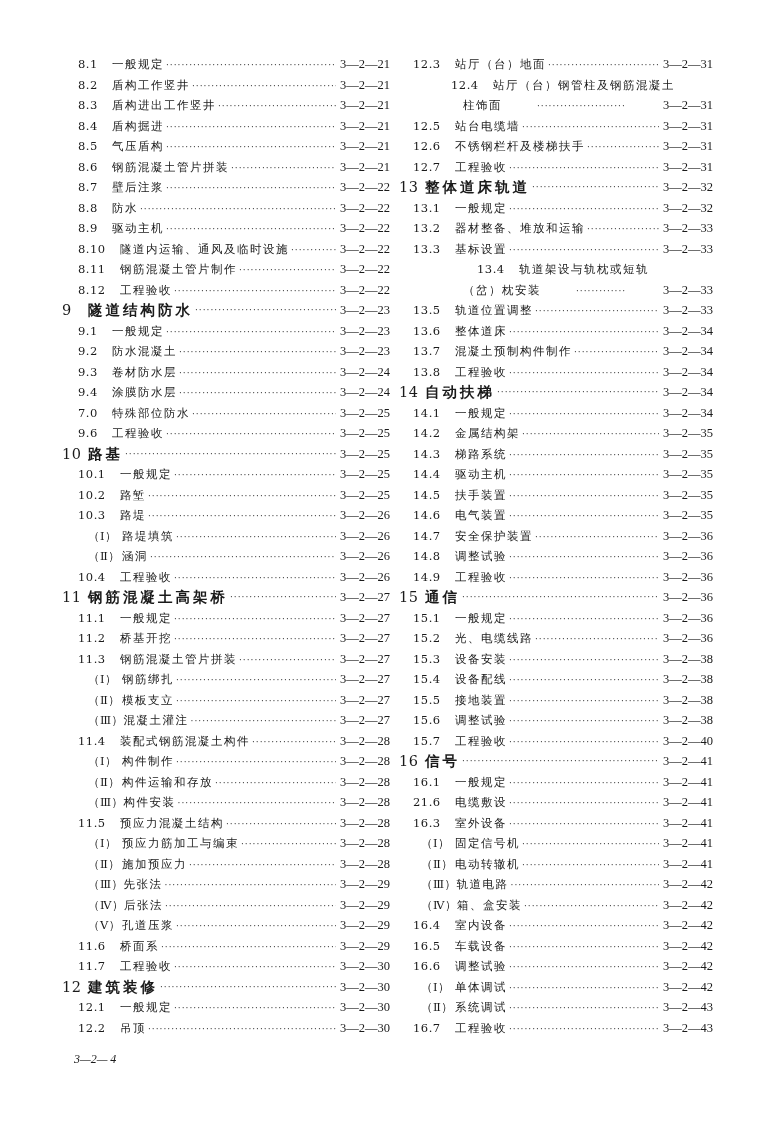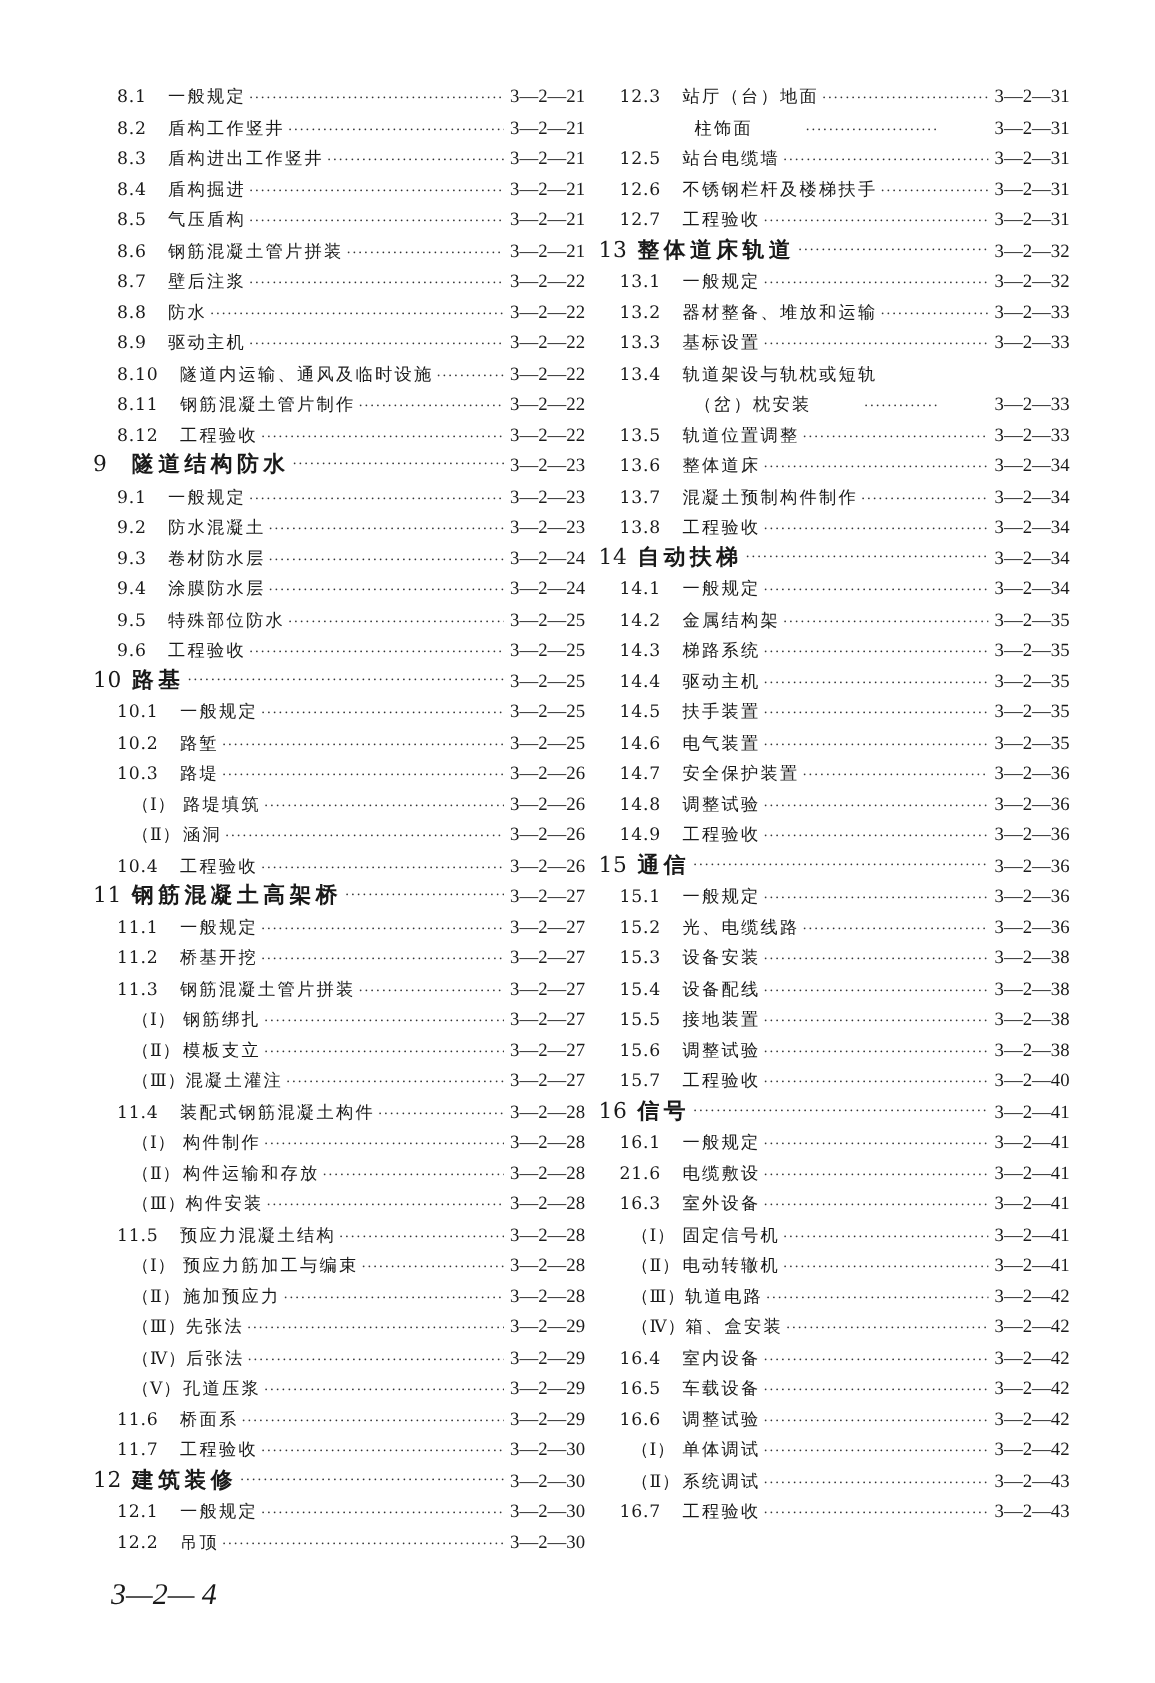--- a/index.html
+++ b/index.html
@@ -7,34 +7,34 @@
          font-family: "DejaVu Serif", "Liberation Serif", serif; color: #1a1a1a; }
   .col { position: absolute; top: 38px; margin-top: 16px; }
   .col-left { left: 62px; width: 328px; }
   .col-right { left: 399px; width: 314px; }
   .row { position: relative; height: 20.5px; line-height: 20.5px; font-size: 11.5px;
          display: flex; align-items: baseline; white-space: nowrap; }
   .row.chapter { font-size: 14.5px; align-items: center; }
   .row.lvl1 { padding-left: 16px; }
   .row.lvl2 { padding-left: 26px; }
   .row.cont { padding-left: 66px; }
-  .col-right .row.lvl1 { padding-left: 14px; }
+  .col-right .row.lvl1 { padding-left: 14px; justify-content: center; }
   .col-right .row.lvl2 { padding-left: 22px; }
   .col-right .row.cont { padding-left: 64px; gap: 33px; }
   .num { display: inline-block; min-width: 34px; letter-spacing: 0.5px; }
   .row.chapter .num { min-width: 26px; }
   .row.lvl1 .num.wide { min-width: 42px; }
   .title { letter-spacing: 1.5px; }
   .row.chapter .title { letter-spacing: 3px; font-weight: bold; }
   .dots { flex: 1; overflow: hidden; margin: 0 4px 0 2px; color: #333;
           letter-spacing: 1px; font-size: 9px; }
   .dots::before { content: "··························································································"; }
   .page { flex: none; font-family: "Liberation Serif", serif; font-size: 12.5px; }
   .footer { position: absolute; left: 74px; top: 1052px; font-style: italic;
-            font-family: "Liberation Serif", serif; font-size: 20px; color: #1a1a1a; }
+            font-family: "Liberation Serif", serif; font-size: 12px; color: #1a1a1a; }
 </style>
 </head>
 <body>
 
 <div class="col col-left" id="col-left">
     <div class="row lvl1">
       <span class="num">8.1</span>
       <span class="title">一般规定</span>
       <span class="dots"></span>
       <span class="page">3—2—21</span>
@@ -129,21 +129,21 @@
       <span class="dots"></span>
       <span class="page">3—2—24</span>
     </div>
     <div class="row lvl1">
       <span class="num">9.4</span>
       <span class="title">涂膜防水层</span>
       <span class="dots"></span>
       <span class="page">3—2—24</span>
     </div>
     <div class="row lvl1">
-      <span class="num">9.5</span>
+      <span class="num">7.0</span>
       <span class="title">特殊部位防水</span>
       <span class="dots"></span>
       <span class="page">3—2—25</span>
     </div>
     <div class="row lvl1">
       <span class="num">9.6</span>
       <span class="title">工程验收</span>
       <span class="dots"></span>
       <span class="page">3—2—25</span>
     </div>
@@ -321,20 +321,24 @@
       <span class="dots"></span>
       <span class="page">3—2—30</span>
     </div>
   </div>
 <div class="col col-right" id="col-right">
     <div class="row lvl1">
       <span class="num wide">12.3</span>
       <span class="title">站厅（台）地面</span>
       <span class="dots"></span>
       <span class="page">3—2—31</span>
+    </div>
+    <div class="row lvl1 nopage">
+      <span class="num wide">12.4</span>
+      <span class="title">站厅（台）钢管柱及钢筋混凝土</span>
     </div>
     <div class="row cont">
       <span class="title">柱饰面</span>
       <span class="dots"></span>
       <span class="page">3—2—31</span>
     </div>
     <div class="row lvl1">
       <span class="num wide">12.5</span>
       <span class="title">站台电缆墙</span>
       <span class="dots"></span>

